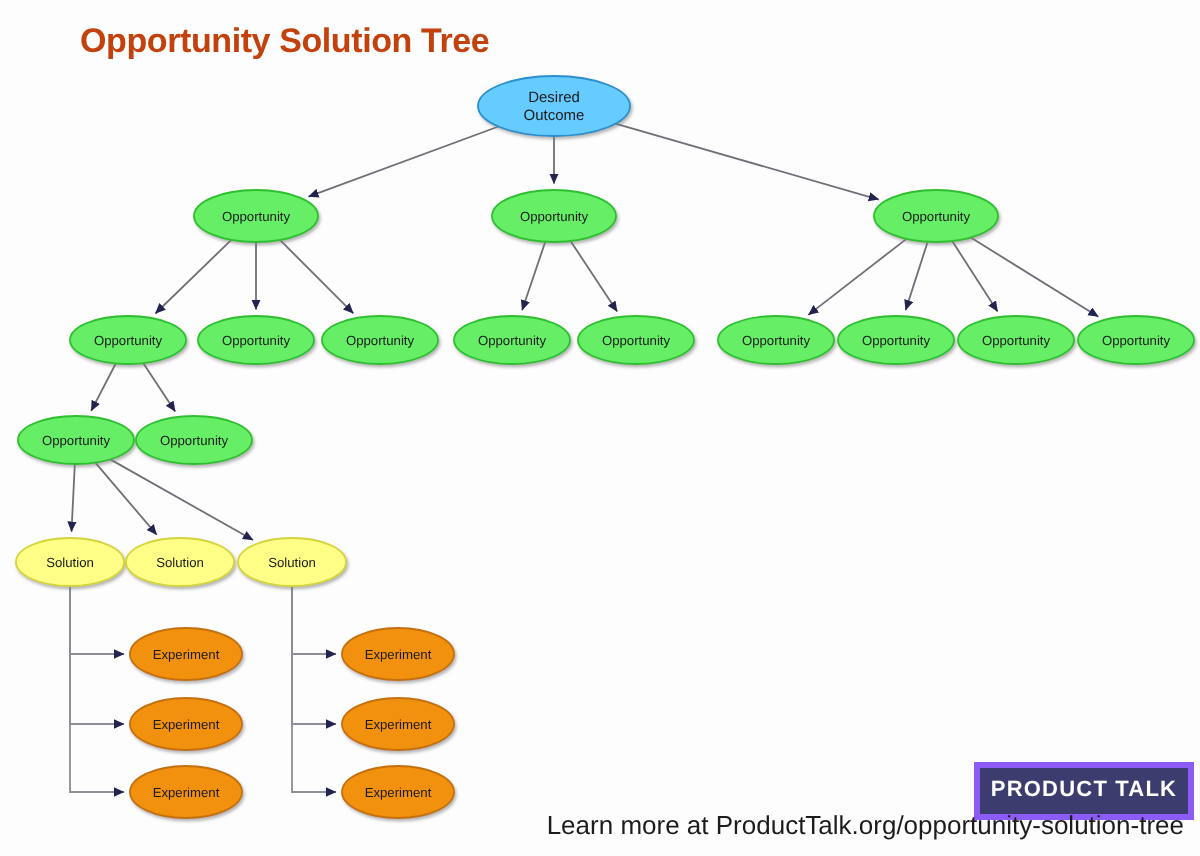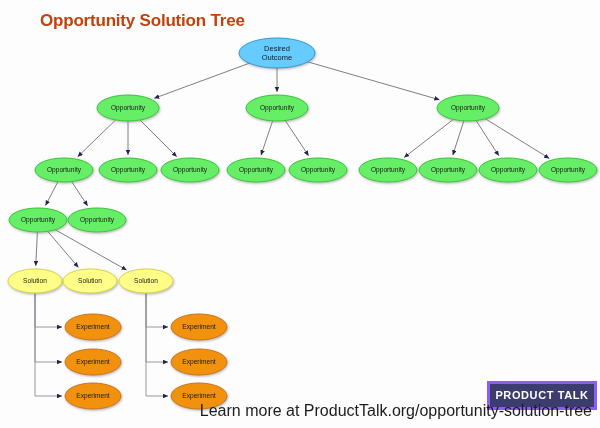--- a/index.html
+++ b/index.html
@@ -61,21 +61,21 @@
     font-size: 11px;
     font-weight: bold;
     letter-spacing: 0.6px;
     text-align: center;
     padding: 5px 0 6px 0;
   }
   #footer-note {
     position: absolute;
     right: 8px;
     bottom: 8px;
-    font-size: 16px;
+    font-size: 13px;
     color: #1c1c1c;
     white-space: nowrap;
   }
 </style>
 </head>
 <body>
 
 <div id="canvas">
 
   <div id="page-title">Opportunity Solution Tree</div>

